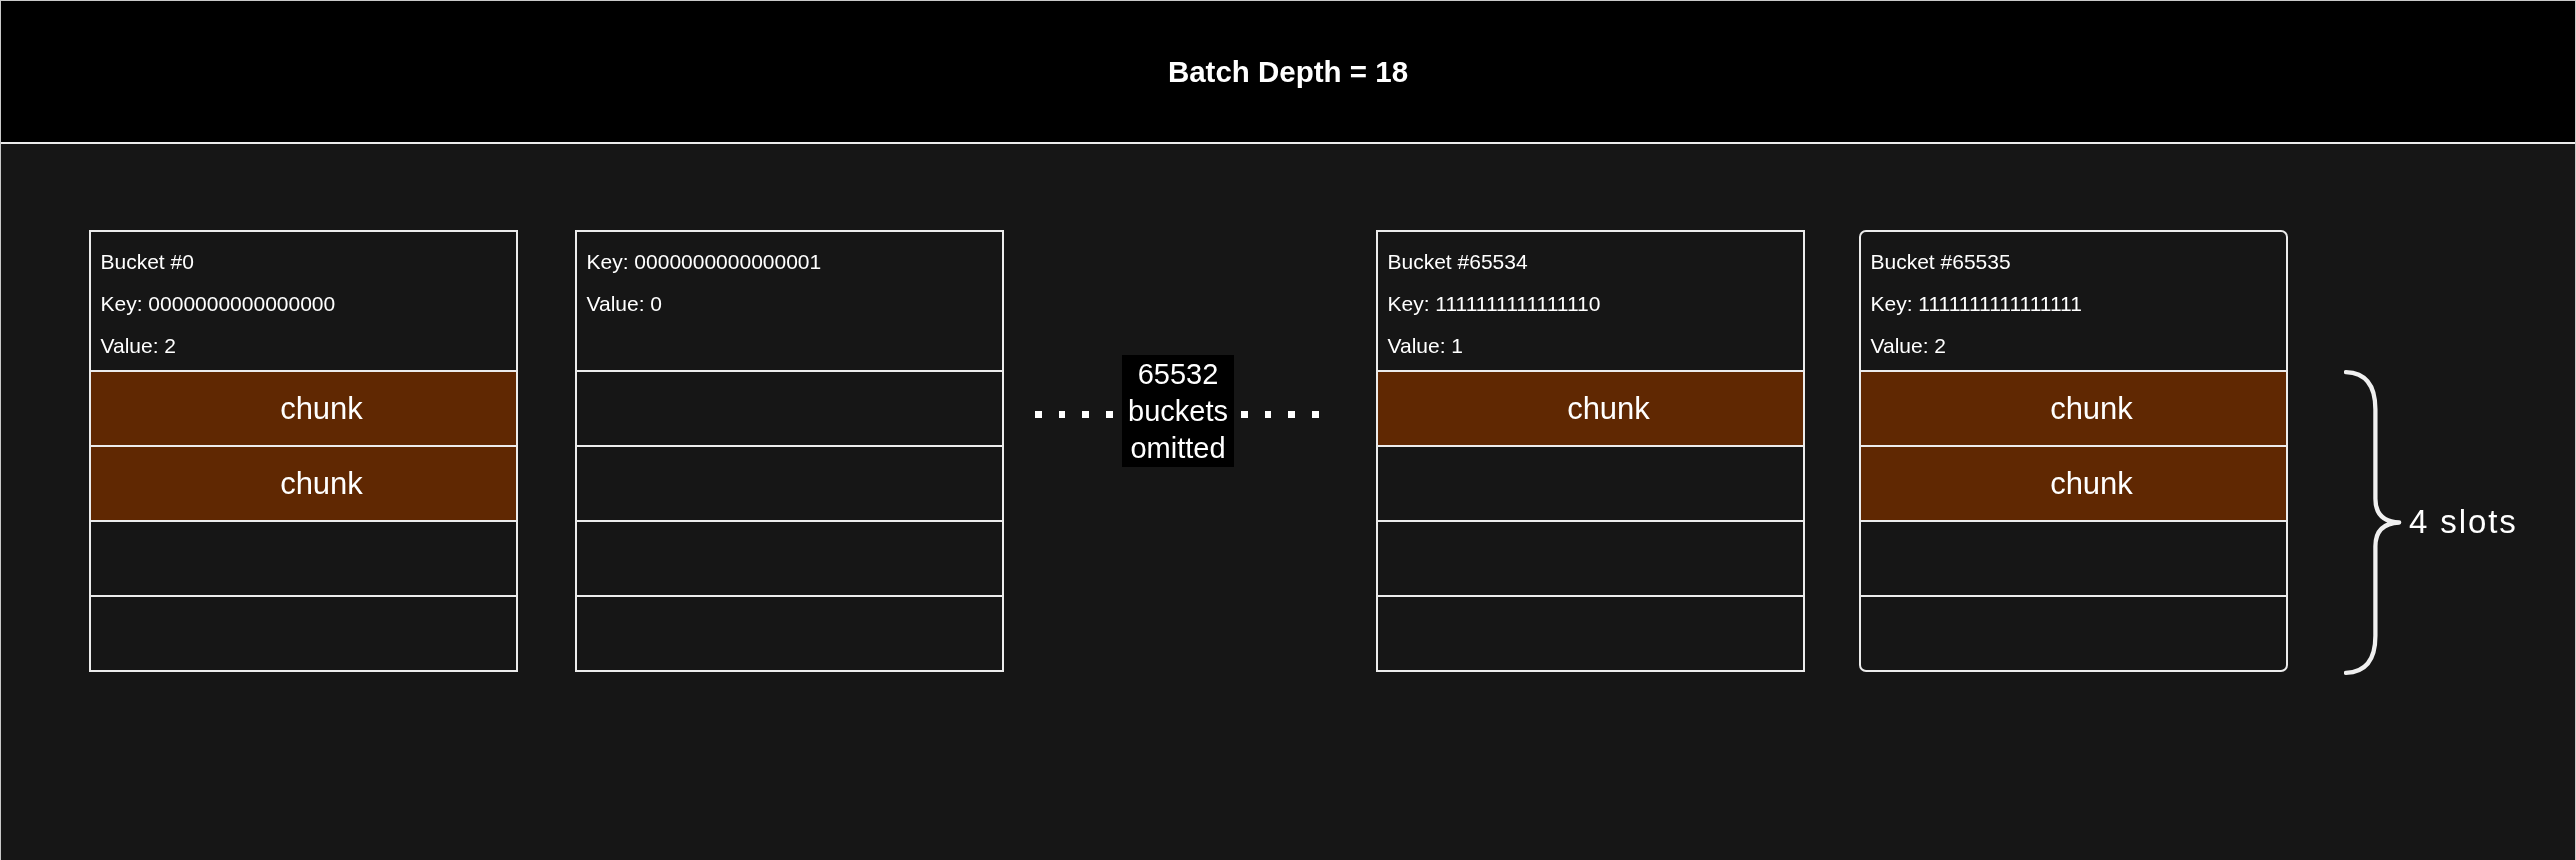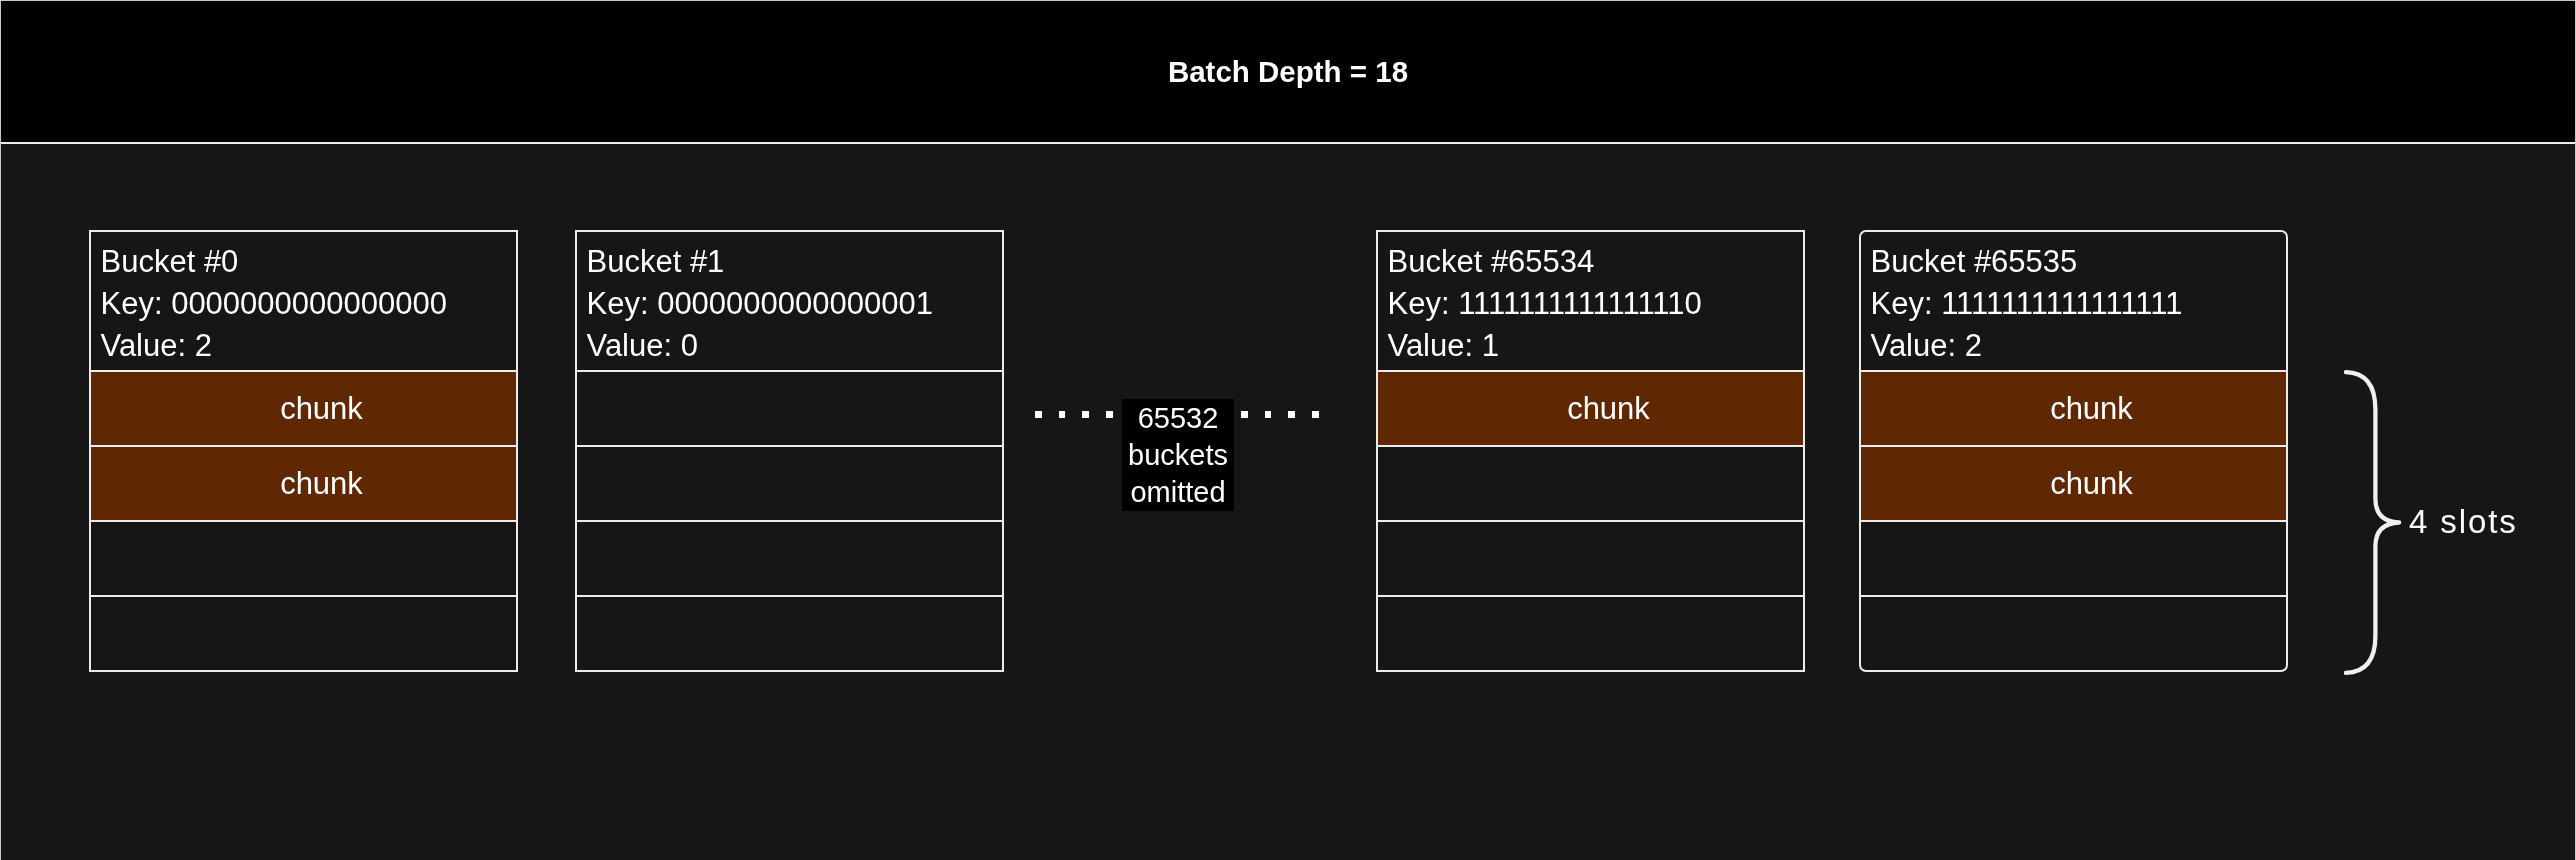--- a/index.html
+++ b/index.html
@@ -46,21 +46,21 @@
   }
   #buckets-row .bucket:nth-child(1) { left: 88px; }
   #buckets-row .bucket:nth-child(2) { left: 574px; }
   #buckets-row .bucket:nth-child(3) { left: 1375px; }
   #buckets-row .bucket:nth-child(4) { left: 1858px; border-radius: 7px; }
 
   .bucket-head {
     height: 138px;
     flex: none;
     padding: 8.6px 0 0 9.5px;
-    font-size: 31px;
+    font-size: 21px;
     line-height: 42px;
     white-space: nowrap;
   }
   .slots {
     flex: 1;
     display: flex;
     flex-direction: column;
   }
   .slot {
     flex: 1;
@@ -95,21 +95,20 @@
     height: 112px;
     background: var(--bg-black, #000000);
     display: flex;
     flex-direction: column;
     align-items: center;
     justify-content: center;
     font-size: 29px;
     line-height: 37px;
     text-align: center;
     white-space: nowrap;
-    margin-top: 44px;
   }
 
   
   .brace-svg {
     position: absolute;
     left: 2343px;
     top: 368px;
     width: 59px;
     height: 307px;
   }
@@ -142,21 +141,20 @@
     <div class="slots">
           <div class="slot chunk">chunk</div>
           <div class="slot chunk">chunk</div>
           <div class="slot"></div>
           <div class="slot"></div>
         </div>
   </div>
 
   <div class="bucket">
     <div class="bucket-head">
-      <div>Bucket #1</div>
       <div>Key: 0000000000000001</div>
       <div>Value: 0</div>
     </div>
     <div class="slots">
           <div class="slot"></div>
           <div class="slot"></div>
           <div class="slot"></div>
           <div class="slot"></div>
         </div>
   </div>

